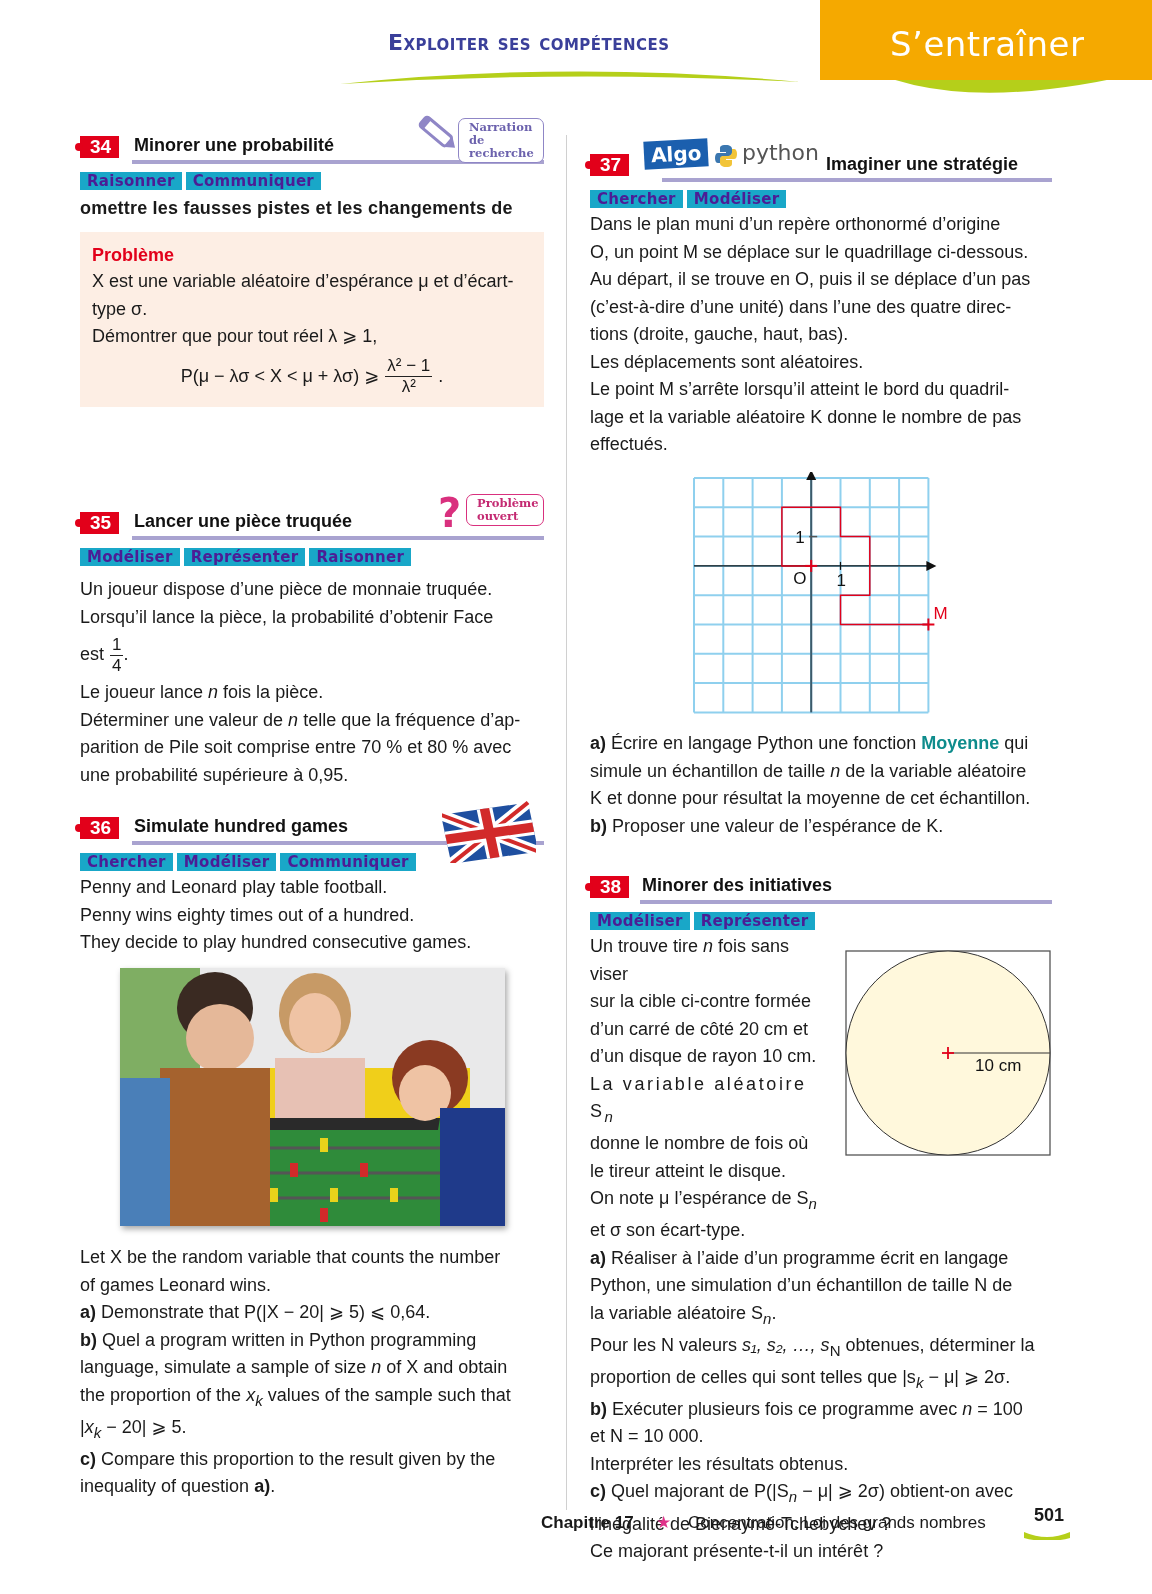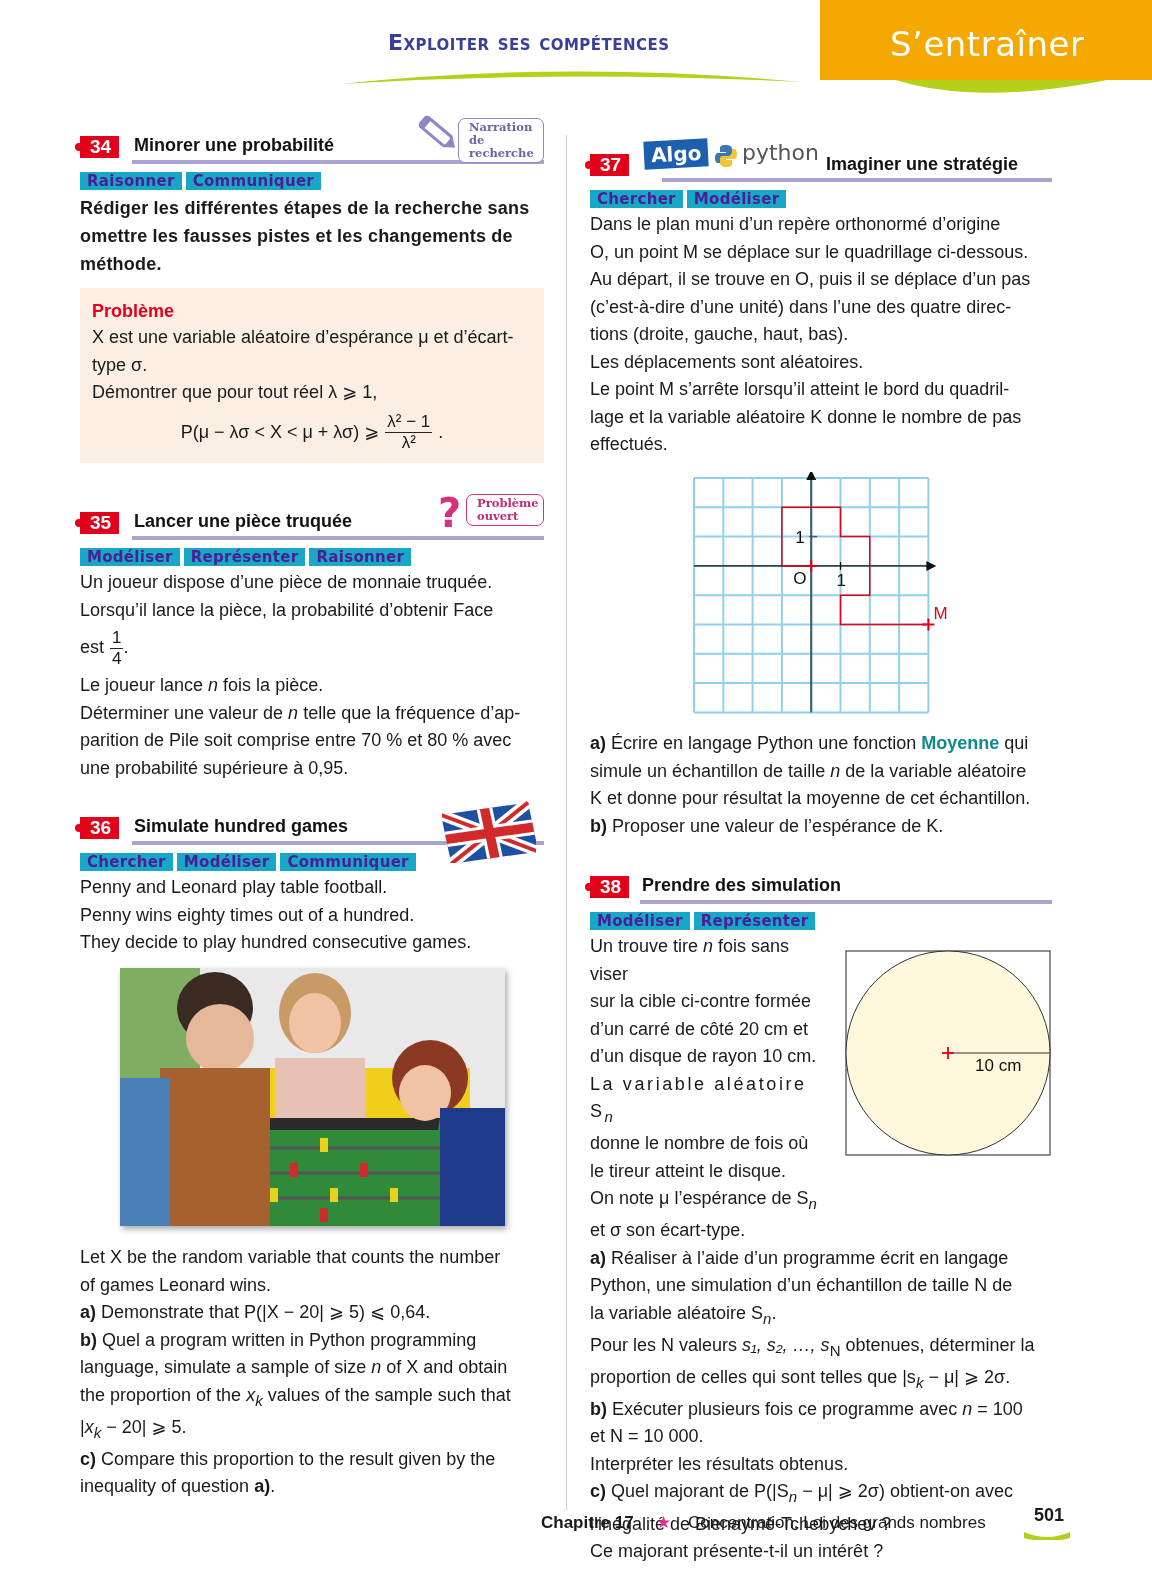--- a/index.html
+++ b/index.html
@@ -83,23 +83,21 @@
     <div class="badge badge-narr" style="left:378px; top:-16px;">
       <div>Narration</div>
       <div>de recherche</div>
     </div>
   </div>
   <div class="skills">
     <span class="skill">Raisonner</span>
     <span class="skill">Communiquer</span>
   </div>
   <div class="bold-txt" style="margin-top:4px; letter-spacing:0.2px;">
-    <div>Rédiger les différentes étapes de la recherche sans</div>
     <div>omettre les fausses pistes et les changements de</div>
-    <div>méthode.</div>
   </div>
   <div class="problem-box">
     <div class="problem-title">Problème</div>
     <div class="txt">X est une variable aléatoire d’espérance μ et d’écart-</div>
     <div class="txt">type σ.</div>
     <div class="txt">Démontrer que pour tout réel λ ⩾ 1,</div>
     <div class="formula">
       <span>P(μ − λσ &lt; X &lt; μ + λσ) ⩾</span>
       <span class="frac">
         <span class="num">λ² − 1</span>
@@ -119,21 +117,21 @@
     <div class="badge badge-open" style="left:386px; top:-16px; width:78px;">
       <div>Problème</div>
       <div>ouvert</div>
     </div>
   </div>
   <div class="skills">
     <span class="skill">Modéliser</span>
     <span class="skill">Représenter</span>
     <span class="skill">Raisonner</span>
   </div>
-  <div class="txt" style="margin-top:3px;">
+  <div class="txt" style="margin-top:10px;">
     <div>Un joueur dispose d’une pièce de monnaie truquée.</div>
     <div>Lorsqu’il lance la pièce, la probabilité d’obtenir Face</div>
     <div style="display:flex; align-items:center; gap:6px; height:48px;">
       <span>est</span>
       <span class="frac">
         <span class="num">1</span>
         <span class="den">4</span>
       </span>
       <span style="margin-left:-6px;">.</span>
     </div>
@@ -298,21 +296,21 @@
 <div class="txt" style="position:absolute; left:590px; top:730px; width:462px;">
   <div><b>a)</b><span> Écrire en langage Python une fonction </span><b style="color:#0e8c8c;">Moyenne</b><span> qui</span></div>
   <div><span>simule un échantillon de taille </span><i>n</i><span> de la variable aléatoire</span></div>
   <div>K et donne pour résultat la moyenne de cet échantillon.</div>
   <div><b>b)</b><span> Proposer une valeur de l’espérance de K.</span></div>
 </div>
 
 <div class="ex" style="left:590px; top:874px; width:462px;">
   <div class="ex-head">
     <span class="ex-num">38</span>
-    <span class="ex-title" style="left:52px;">Prendre des simulation</span>
+    <span class="ex-title" style="left:52px;">Minorer des initiatives</span>
     <div class="ex-rule" style="left:50px; right:0;"></div>
   </div>
   <div class="skills">
     <span class="skill">Modéliser</span>
     <span class="skill">Représenter</span>
   </div>
   <div class="txt" style="margin-top:3px; width:238px;">
     <div><span>Un trouve tire </span><i>n</i><span> fois sans viser</span></div>
     <div>sur la cible ci-contre formée</div>
     <div>d’un carré de côté 20 cm et</div>

